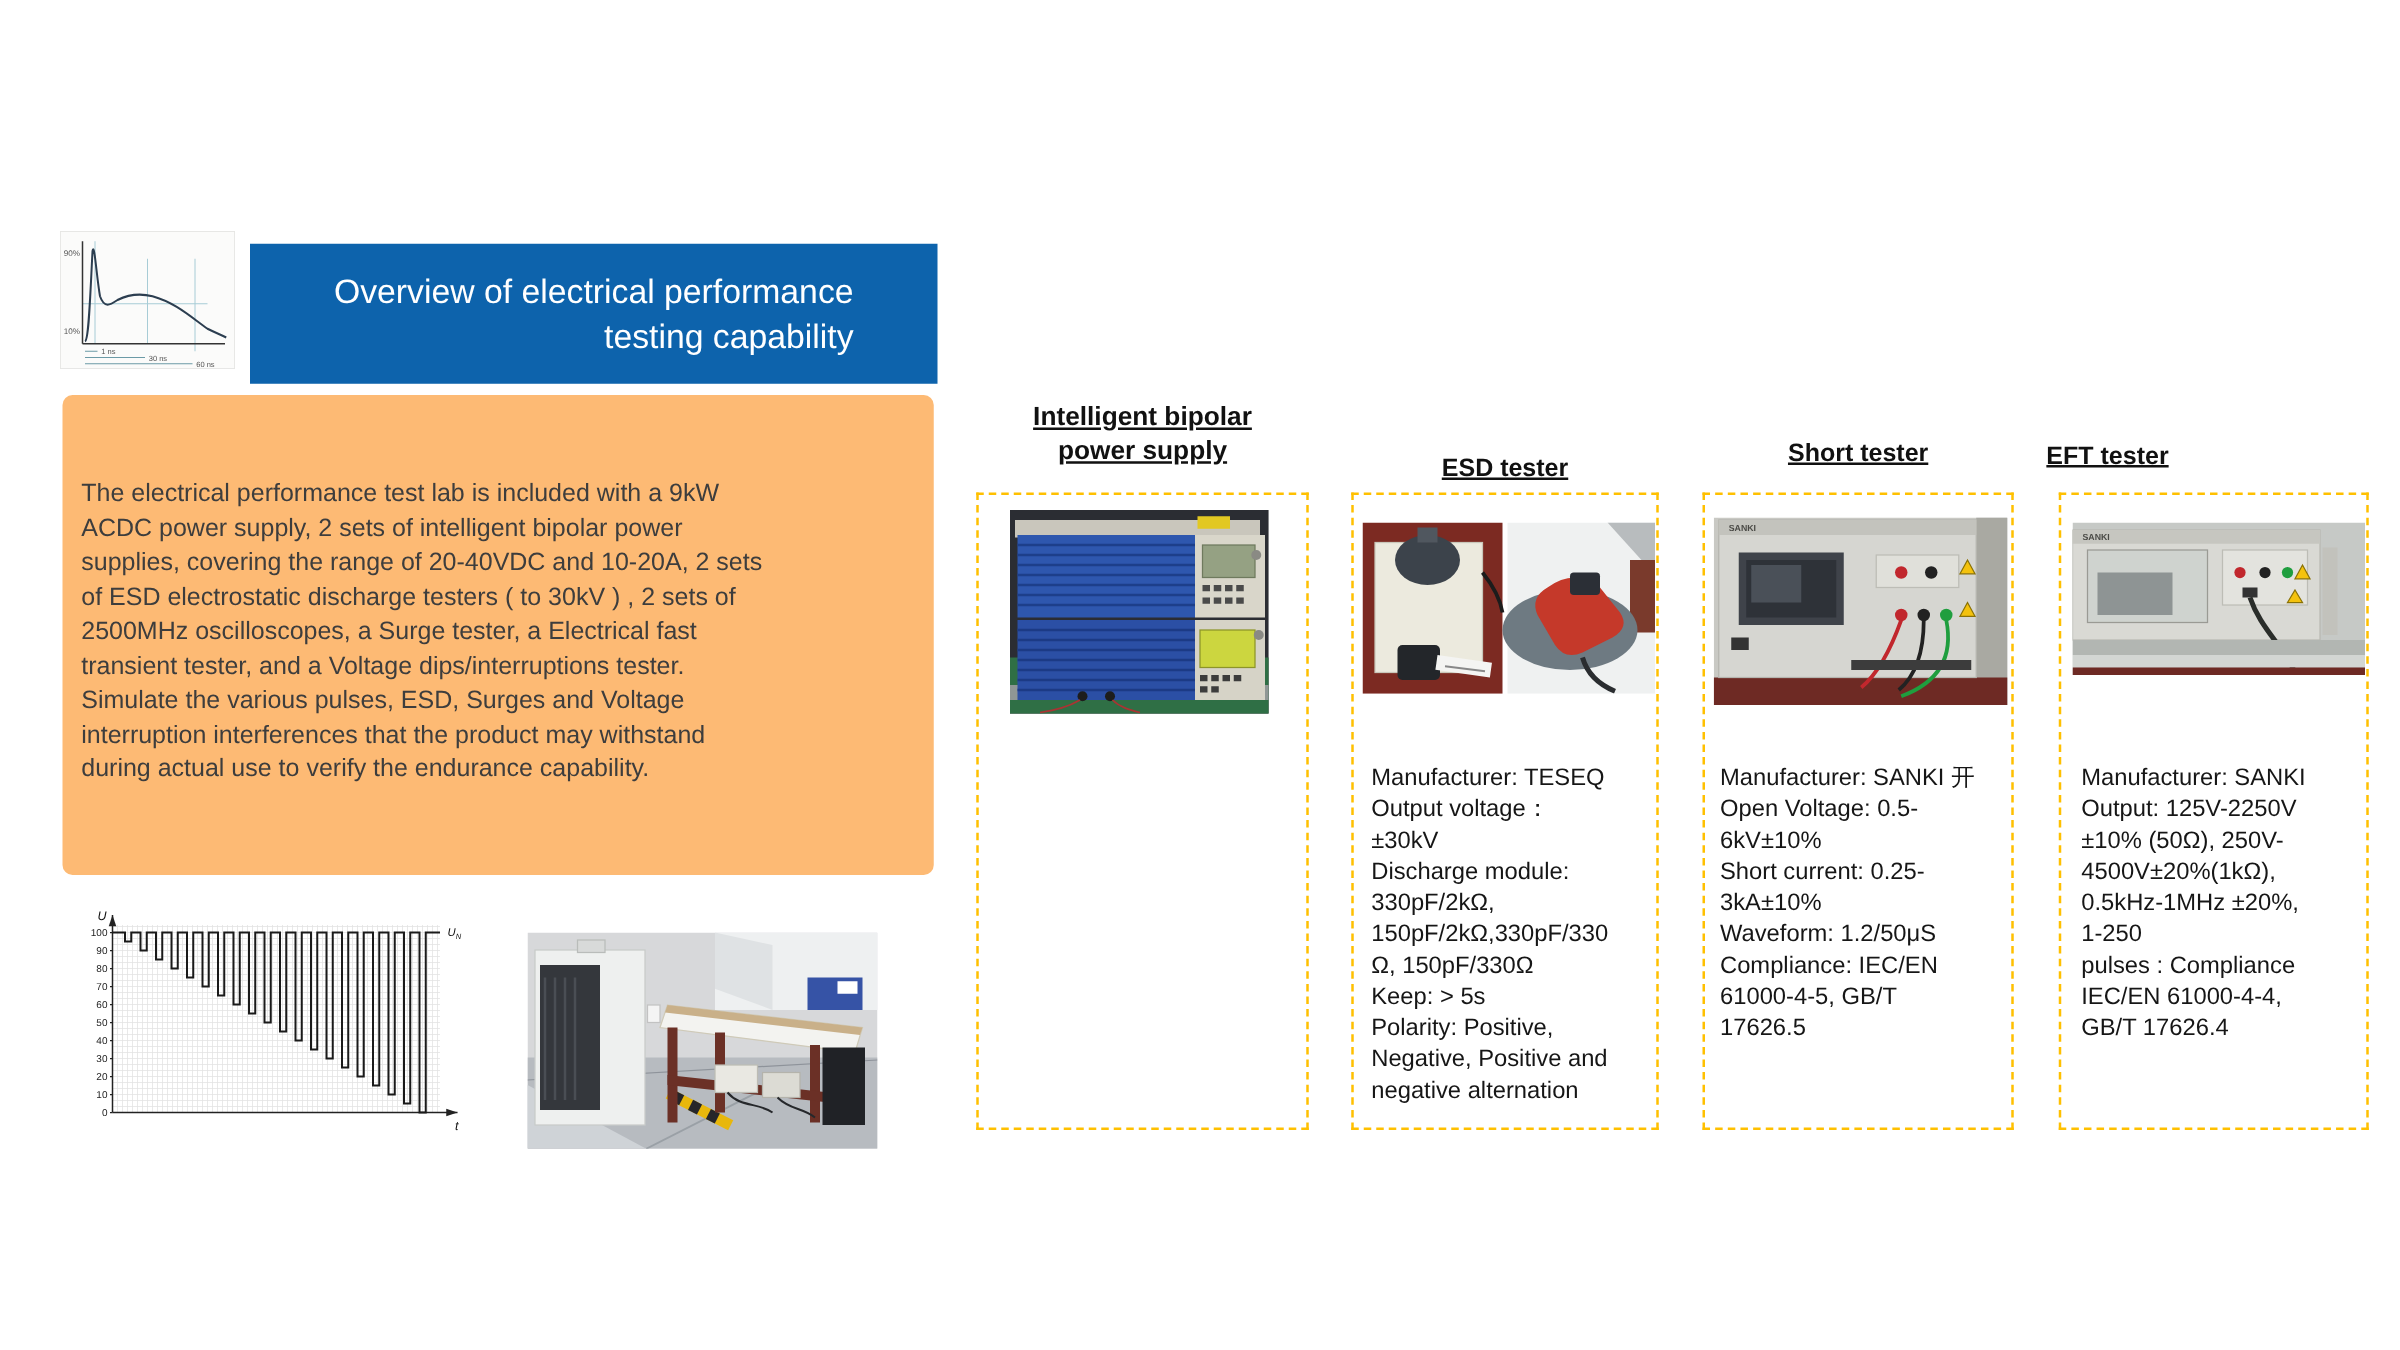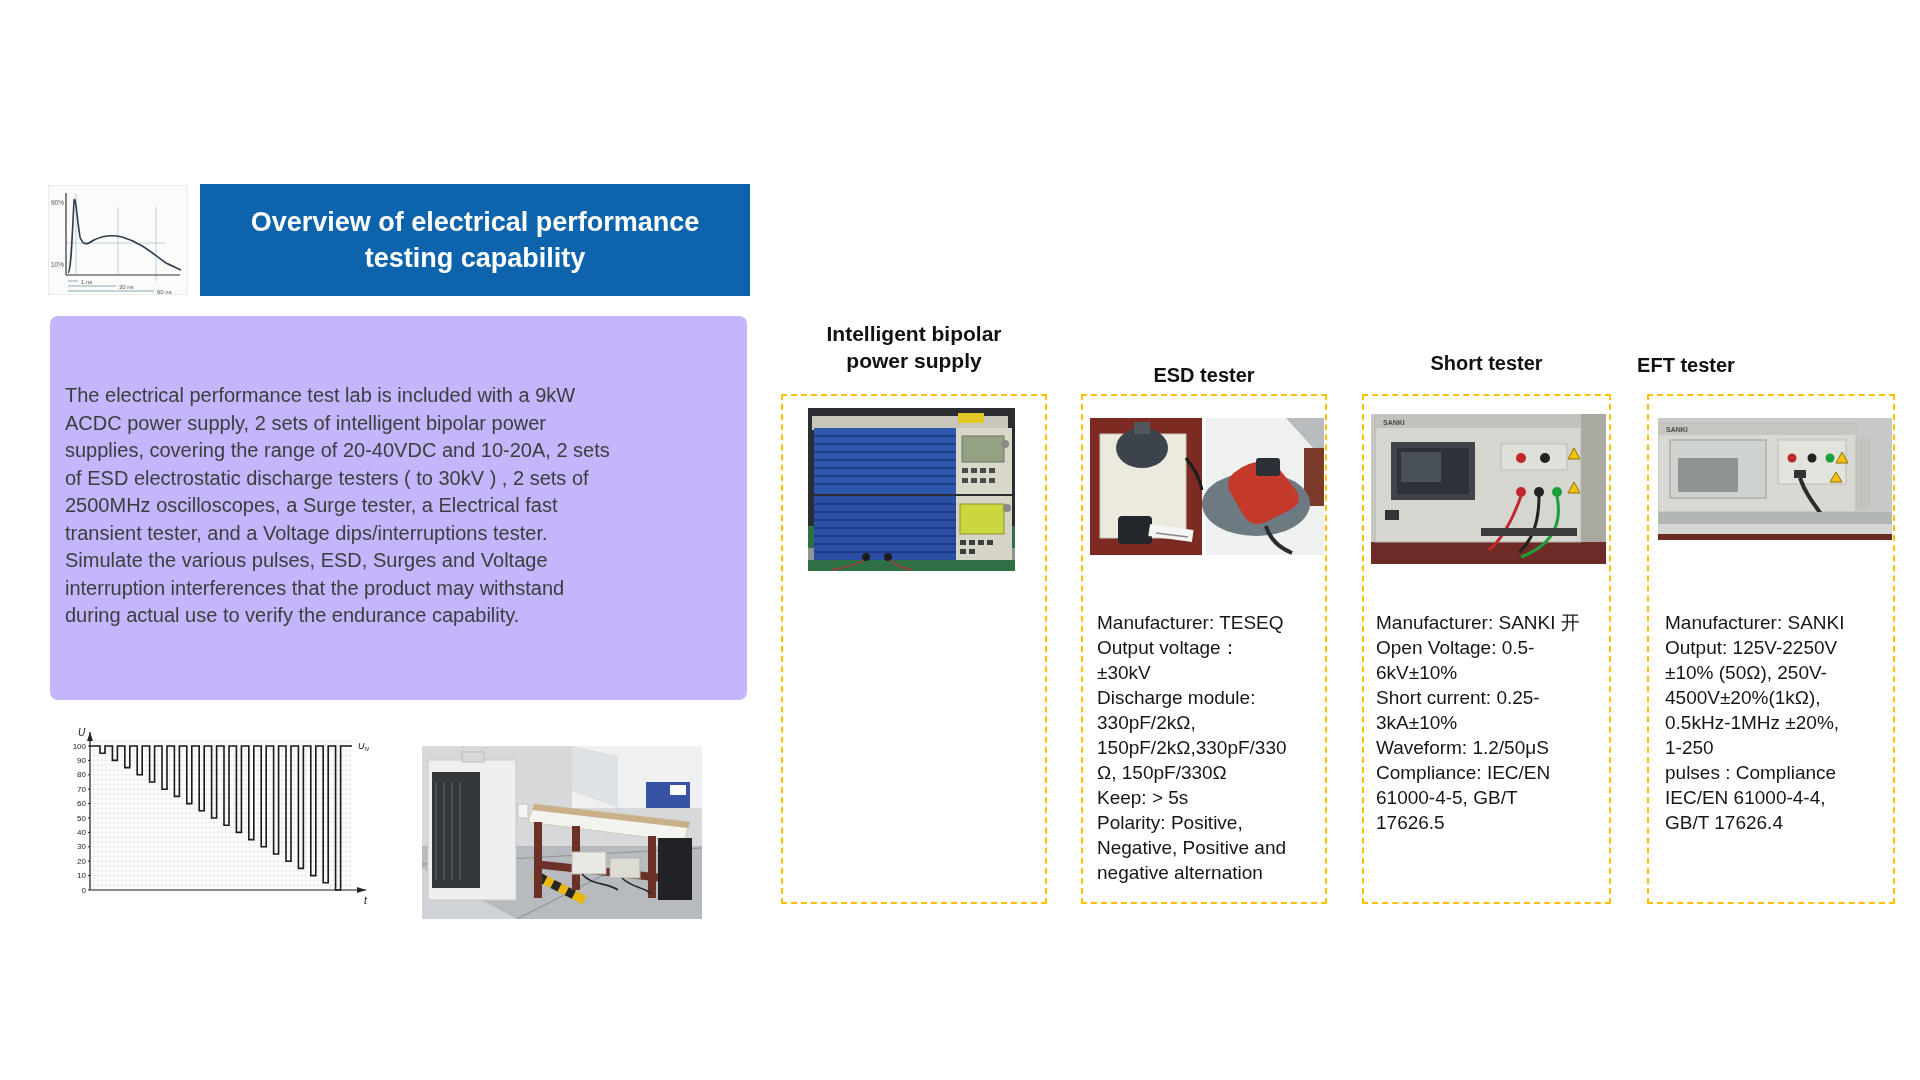--- a/index.html
+++ b/index.html
@@ -1,25 +1,25 @@
 <!DOCTYPE html>
 <html><head>
 <meta charset="utf-8">
 <style>
   html,body{margin:0;padding:0;background:#ffffff;}
   body{font-family:"Liberation Sans",sans-serif;color:#1c1c1c;}
   .canvas{position:relative;width:1920px;height:1080px;background:#fff;overflow:hidden;}
   .abs{position:absolute;}
   .pre{white-space:pre-line;}
   .banner{background:#0d63ac;color:#fff;display:flex;align-items:center;justify-content:center;
-          text-align:center;font-size:27px;line-height:36px;font-weight:700;}
-  .intro-box{background:#c4b5fd;border-radius:8px;}
+          text-align:right;font-size:27px;line-height:36px;font-weight:400;margin-top:11px;}
+  .intro-box{background:#fdba74;border-radius:8px;}
   .intro-text{font-size:20px;line-height:27.5px;color:#3d3d3d;}
   .equip-box{border:2px dashed #ffc000;box-sizing:border-box;}
-  .equip-title{font-weight:bold;font-size:21px;line-height:27px;text-align:center;color:#111;}
+  .equip-title{font-weight:bold;font-size:21px;line-height:27px;text-align:center;color:#111;text-decoration:underline;}
   .equip-specs{font-size:19px;line-height:25px;color:#161616;}
   svg text{font-family:"Liberation Sans",sans-serif;}
   .photo{display:block;}
 </style>
 </head>
 <body>
 
 <div class="canvas">
 
   <svg class="abs photo" style="left:48px;top:185px;" width="140" height="110" viewBox="0 0 140 110">

